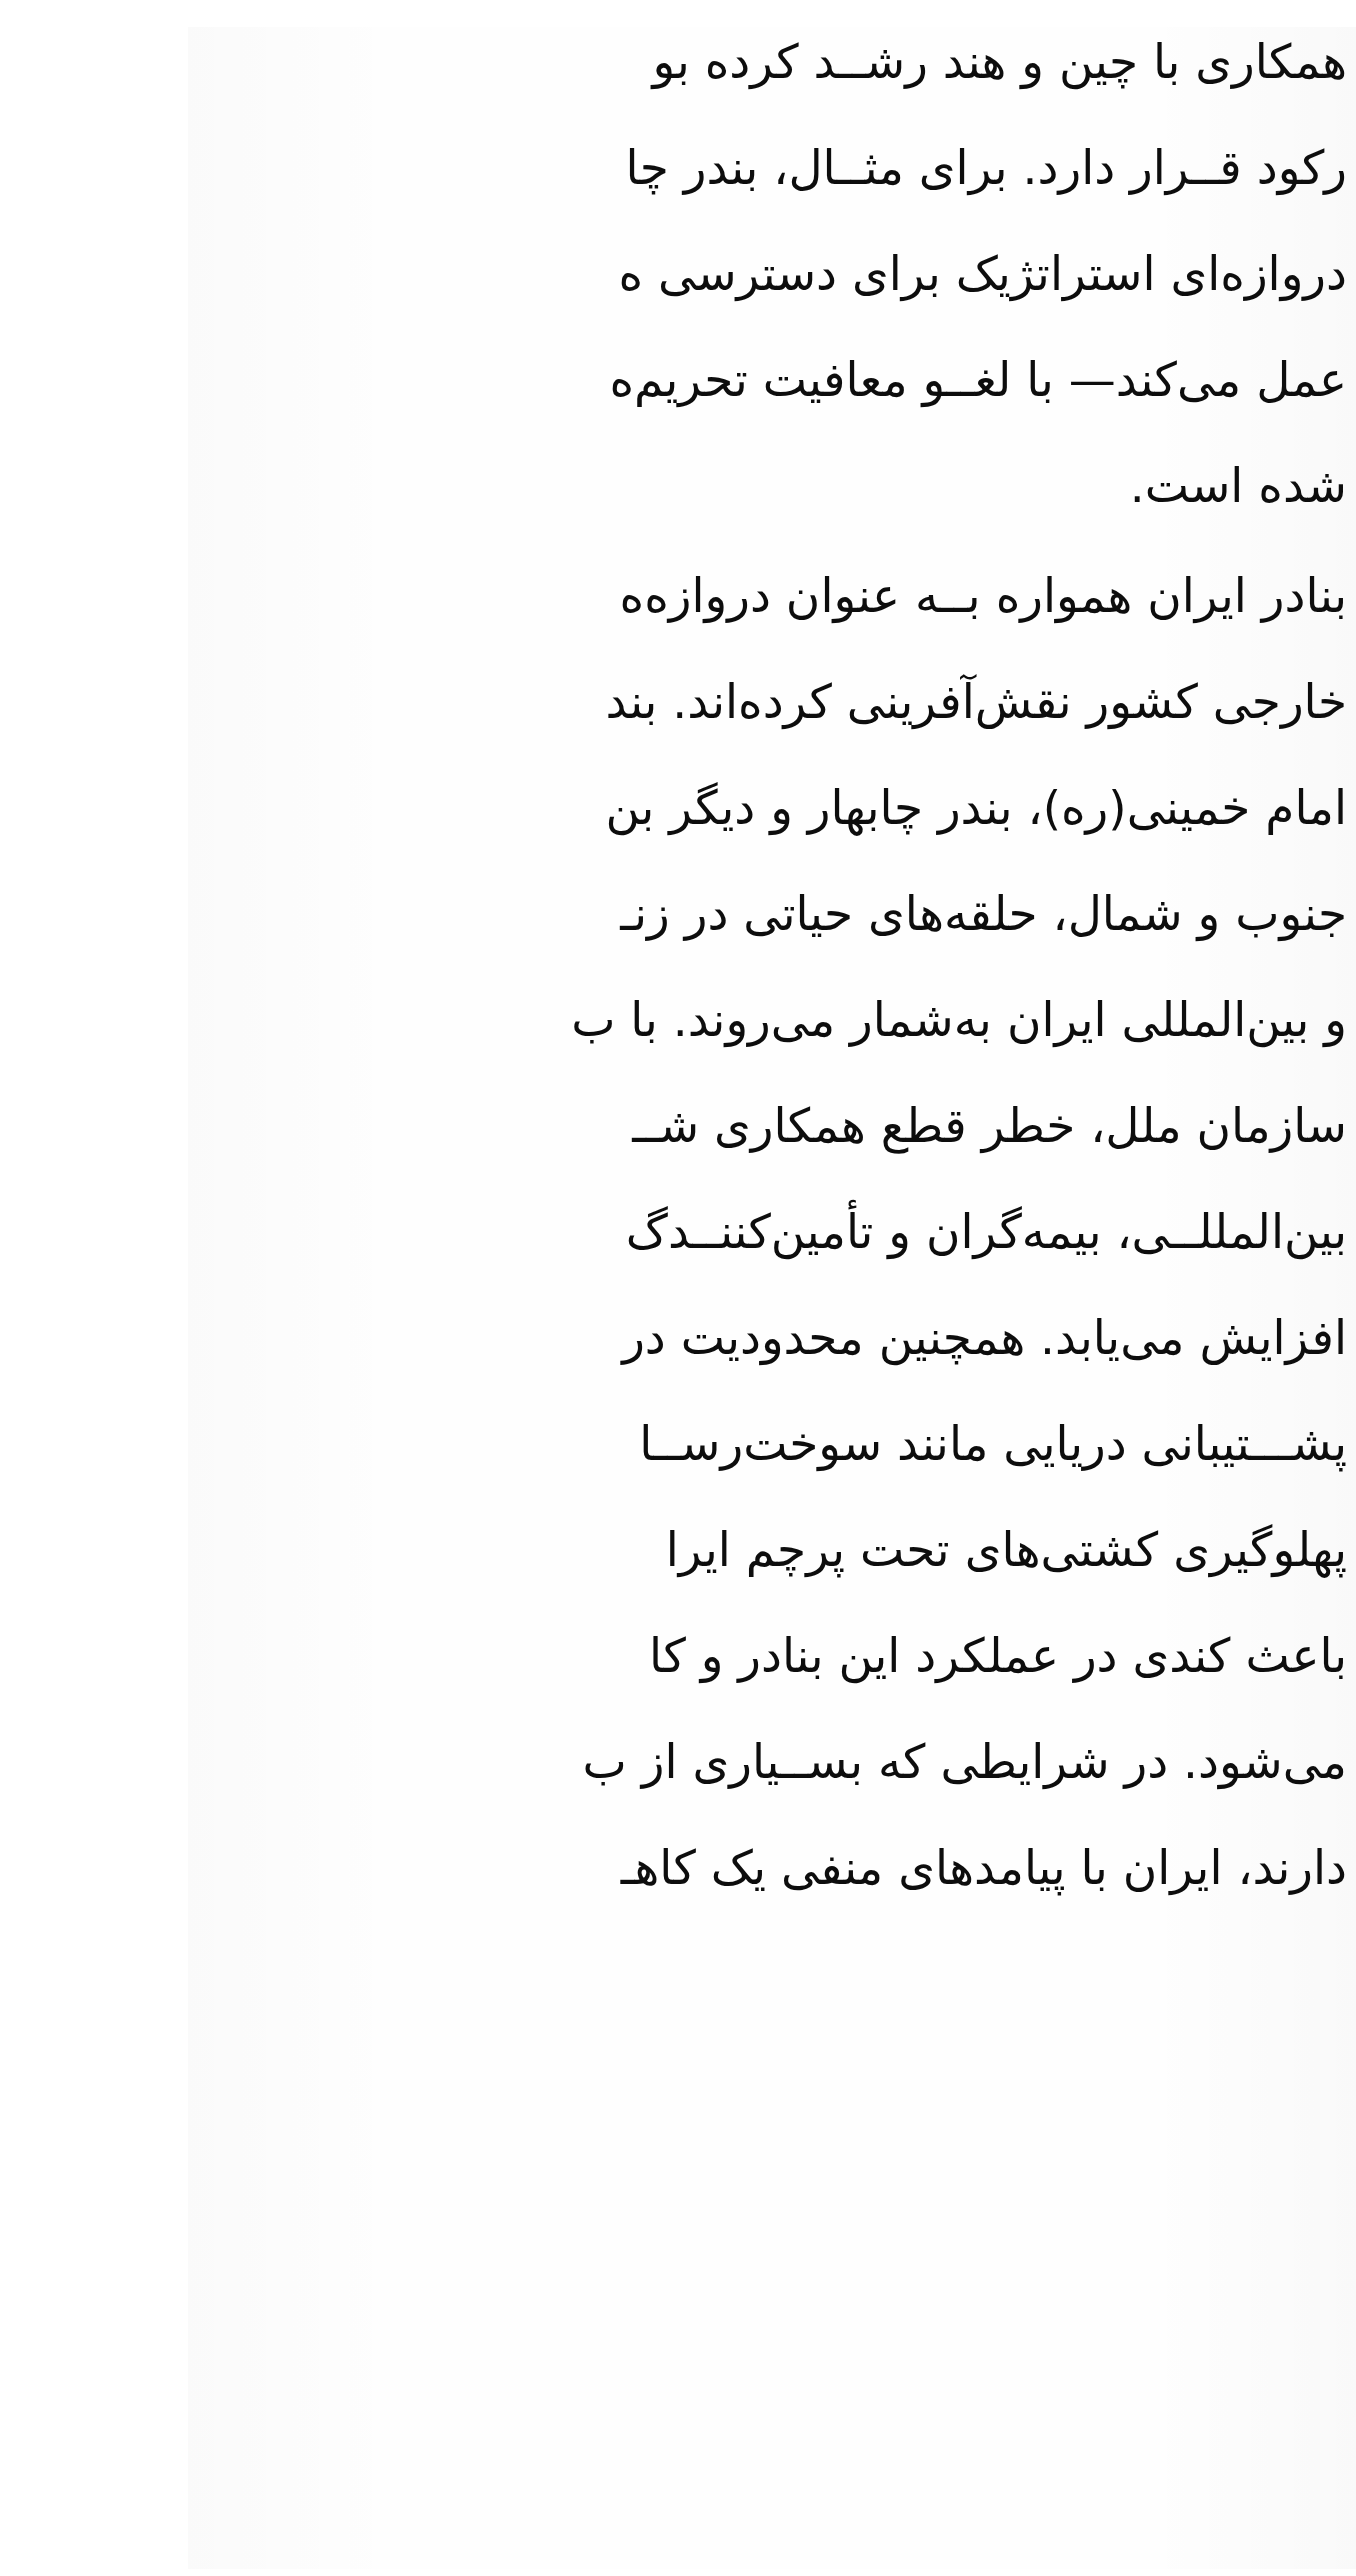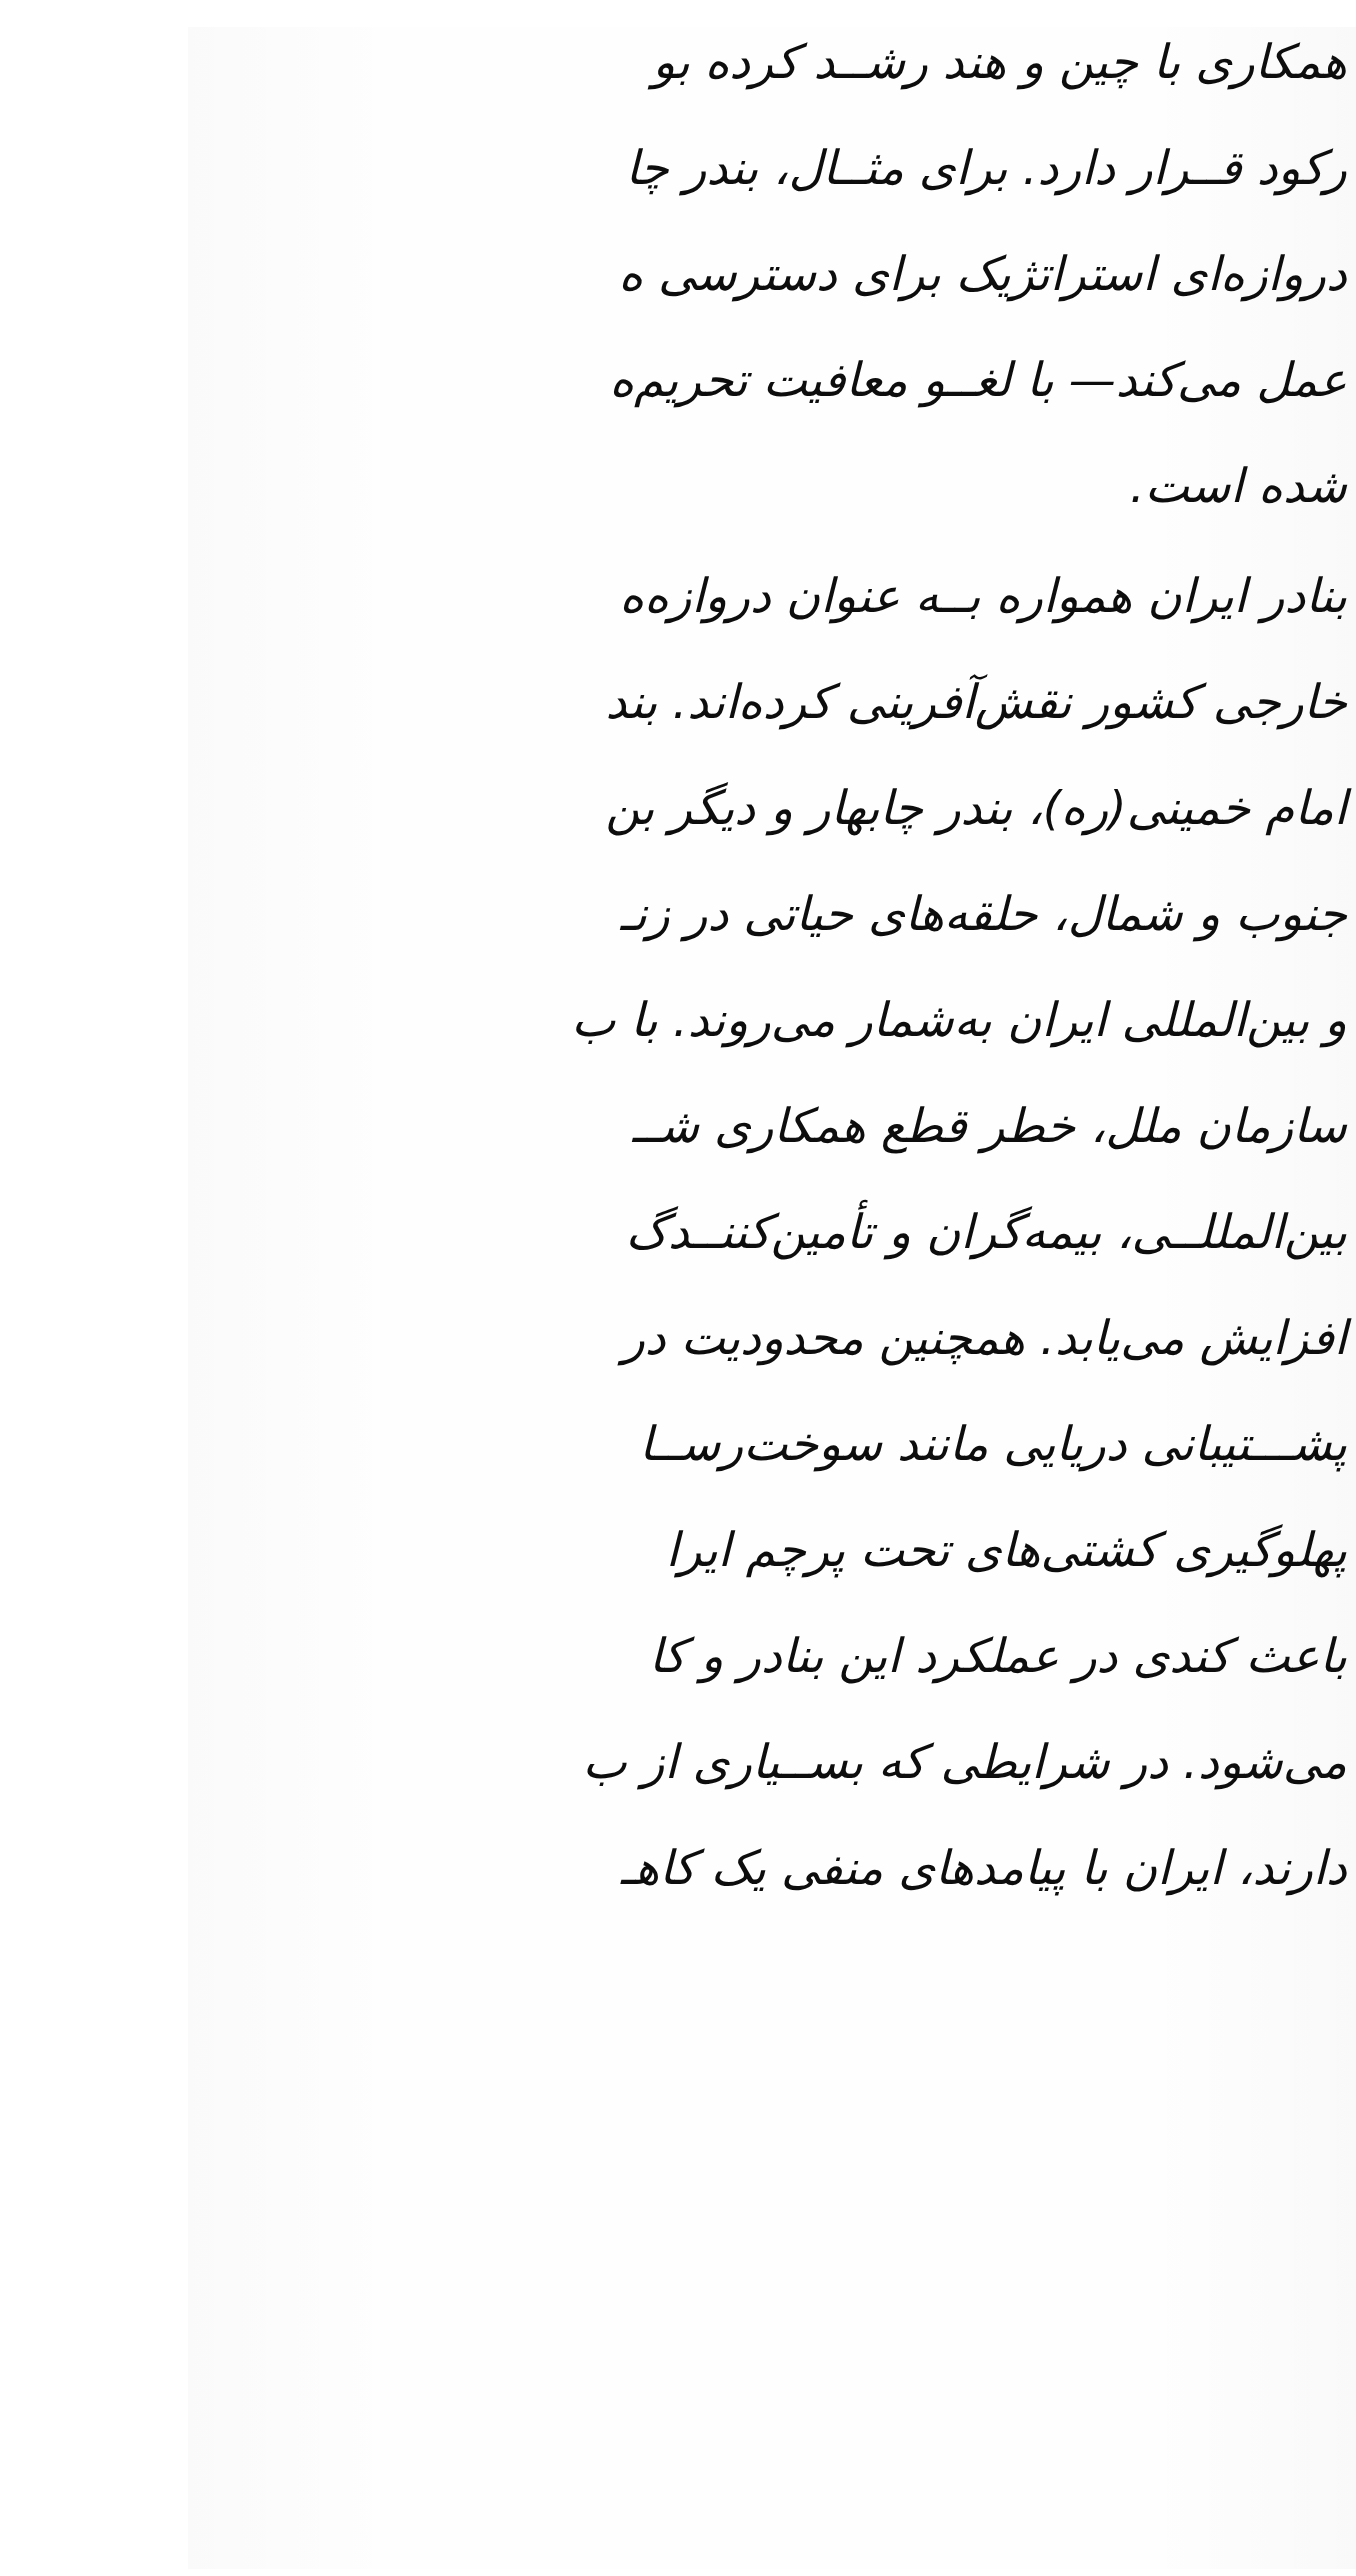--- a/index.html
+++ b/index.html
@@ -13,21 +13,20 @@
     height: 2576px;
     overflow: hidden;
     font-family: "DejaVu Sans", "Liberation Sans", sans-serif;
   }
   .page {
     position: relative;
     width: 1168px;
     height: 2576px;
     background: #fefefe;
     overflow: hidden;
-    font-style: italic;
   }
   
   .paper-tint {
     position: absolute;
     inset: 0;
     background:
       linear-gradient(90deg, rgba(0,0,0,0.015) 0%, rgba(0,0,0,0.0) 18%, rgba(0,0,0,0.0) 82%, rgba(0,0,0,0.02) 100%);
     pointer-events: none;
   }
   .column {

